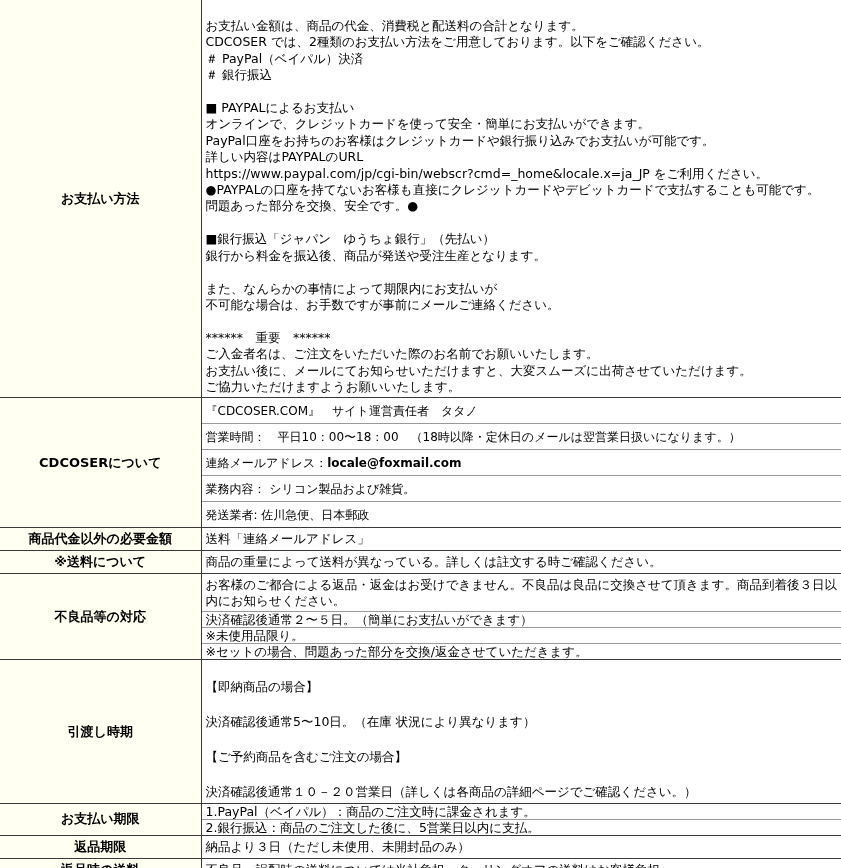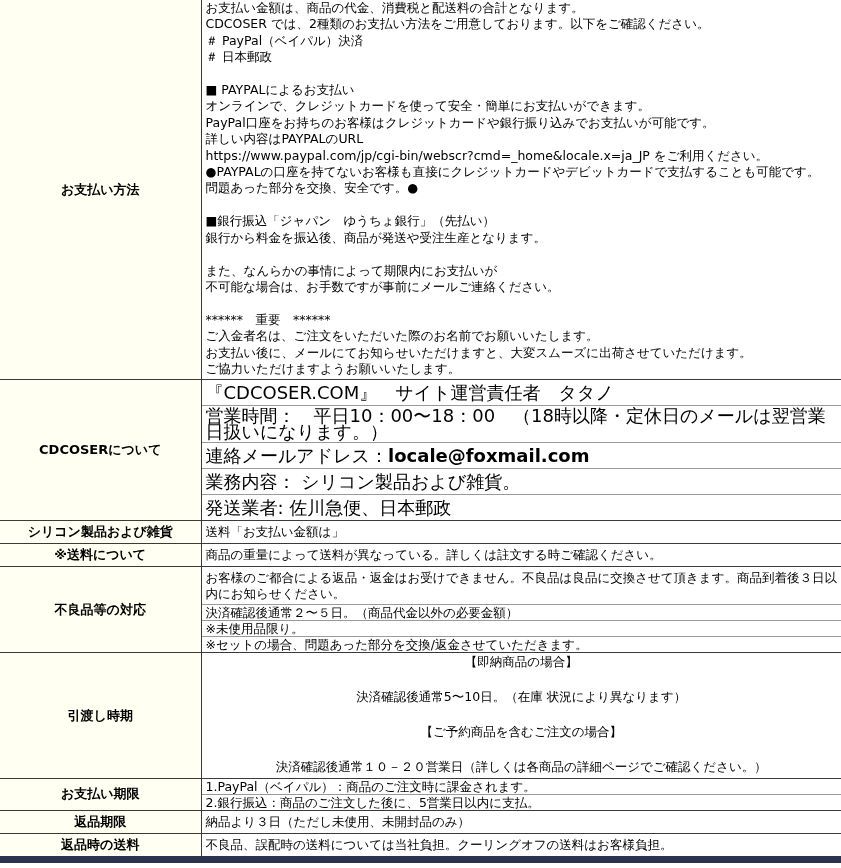--- a/index.html
+++ b/index.html
@@ -29,26 +29,26 @@
     padding: 2px 4px;
   }
   td.content {
     vertical-align: middle;
     padding: 2px 4px;
     line-height: 16px;
   }
   tr.section > th.rowlabel, tr.section > td.content { border-top: 1px solid #3a3a3a; }
   tr.first > th.rowlabel, tr.first > td.content { border-top: none; }
   tr.sub > td.content { border-top: 1px solid #9a9a9a; }
-  td.multiline { vertical-align: top; padding-top: 0; }
+  td.multiline { vertical-align: top; padding-top: 18px; }
   .line { min-height: 16px; line-height: 16.4px; }
-  tr.r-about > td.content { height: 26px; font-size: 18px; }
+  tr.r-about > td.content { height: 26px; font-size: 12px; }
   tr.tight > td.content { padding-top: 0; padding-bottom: 0; line-height: 15px; }
   td.wraptop { vertical-align: top; padding-top: 3px; line-height: 16px; }
-  tr.r-delivery .line { min-height: 17.5px; line-height: 17.5px; text-align: center; }
+  tr.r-delivery .line { min-height: 17.5px; line-height: 17.5px; }
   tr.r-single td.content { padding-top: 3px; padding-bottom: 3px; }
   .bold { font-weight: bold; }
   .footer-bar {
     width: 841px;
     height: 7px;
     background: #2c3350;
   }
 </style>
 </head>
 <body>
@@ -59,21 +59,21 @@
     <col class="c-content">
   </colgroup>
   <tbody>
 
     <tr class="section first">
       <th class="rowlabel">お支払い方法</th>
       <td class="content multiline">
           <div class="line">お支払い金額は、商品の代金、消費税と配送料の合計となります。</div>
           <div class="line">CDCOSER では、2種類のお支払い方法をご用意しております。以下をご確認ください。</div>
           <div class="line">＃ PayPal（ベイパル）決済</div>
-          <div class="line">＃ 日本郵政</div>
+          <div class="line">＃ 銀行振込</div>
           <div class="line">&nbsp;</div>
           <div class="line">■ PAYPALによるお支払い</div>
           <div class="line">オンラインで、クレジットカードを使って安全・簡単にお支払いができます。</div>
           <div class="line">PayPal口座をお持ちのお客様はクレジットカードや銀行振り込みでお支払いが可能です。</div>
           <div class="line">詳しい内容はPAYPALのURL</div>
           <div class="line">https://www.paypal.com/jp/cgi-bin/webscr?cmd=_home&amp;locale.x=ja_JP をご利用ください。</div>
           <div class="line">●PAYPALの口座を持てないお客様も直接にクレジットカードやデビットカードで支払することも可能です。</div>
           <div class="line">問題あった部分を交換、安全です。●</div>
           <div class="line">&nbsp;</div>
           <div class="line">■銀行振込「ジャパン　ゆうちょ銀行」（先払い）</div>
@@ -102,35 +102,35 @@
       </td>
     </tr>
     <tr class="sub r-about">
       <td class="content">業務内容： シリコン製品および雑貨。</td>
     </tr>
     <tr class="sub r-about">
       <td class="content">発送業者: 佐川急便、日本郵政</td>
     </tr>
 
     <tr class="section r-single">
-      <th class="rowlabel">シリコン製品および雑貨</th>
-      <td class="content">送料「お支払い金額は」</td>
+      <th class="rowlabel">商品代金以外の必要金額</th>
+      <td class="content">送料「連絡メールアドレス」</td>
     </tr>
 
     <tr class="section r-single">
       <th class="rowlabel">※送料について</th>
       <td class="content">商品の重量によって送料が異なっている。詳しくは註文する時ご確認ください。</td>
     </tr>
 
     <tr class="section">
       <th class="rowlabel" rowspan="4">不良品等の対応</th>
       <td class="content wraptop">お客様のご都合による返品・返金はお受けできません。不良品は良品に交換させて頂きます。商品到着後３日以内にお知らせください。</td>
     </tr>
     <tr class="sub tight">
-      <td class="content">決済確認後通常２〜５日。（商品代金以外の必要金額）</td>
+      <td class="content">決済確認後通常２〜５日。（簡単にお支払いができます）</td>
     </tr>
     <tr class="sub tight">
       <td class="content">※未使用品限り。</td>
     </tr>
     <tr class="sub tight">
       <td class="content">※セットの場合、問題あった部分を交換/返金させていただきます。</td>
     </tr>
 
     <tr class="section r-delivery">
       <th class="rowlabel">引渡し時期</th>

